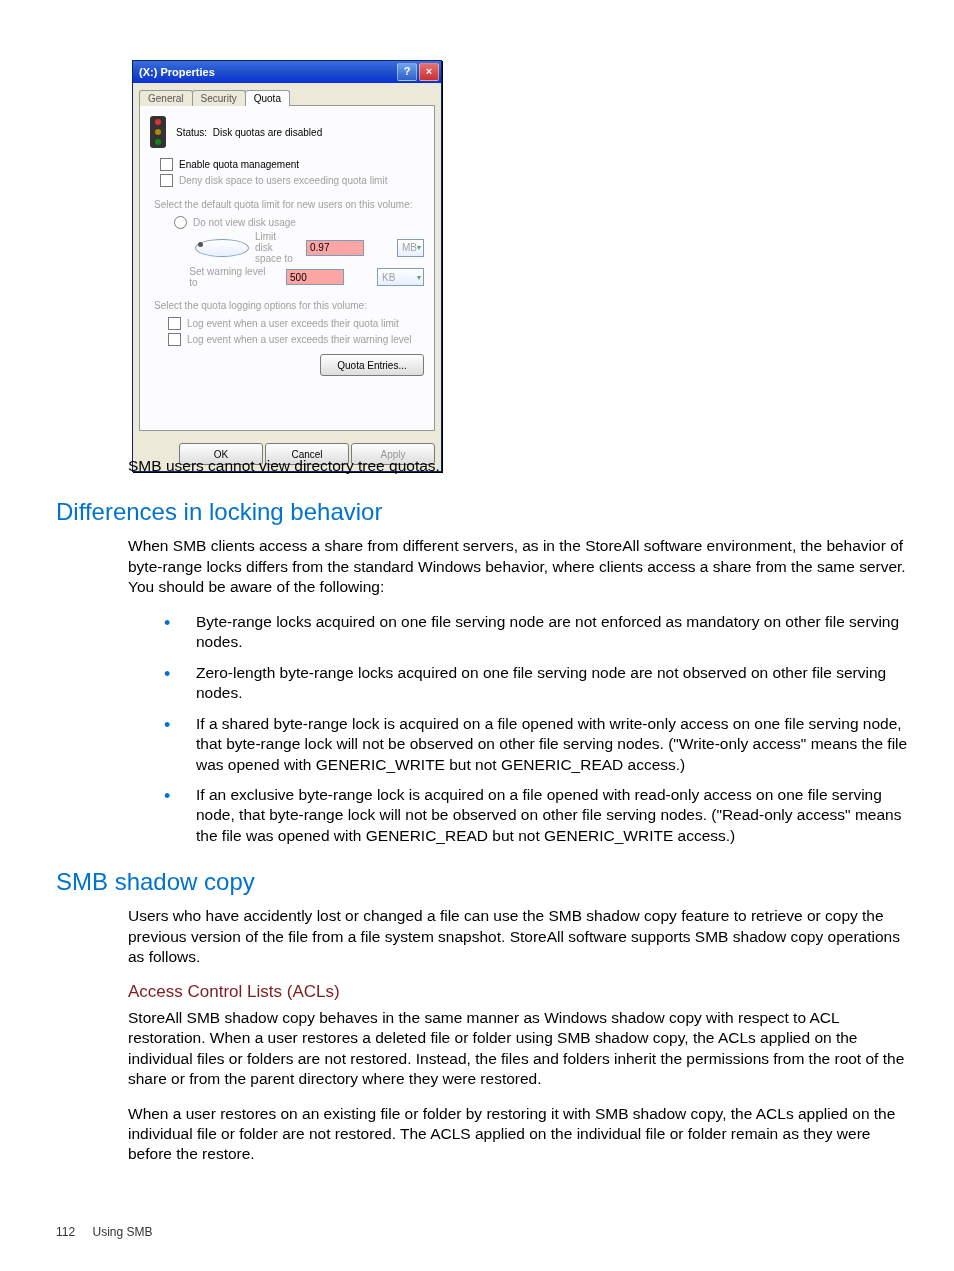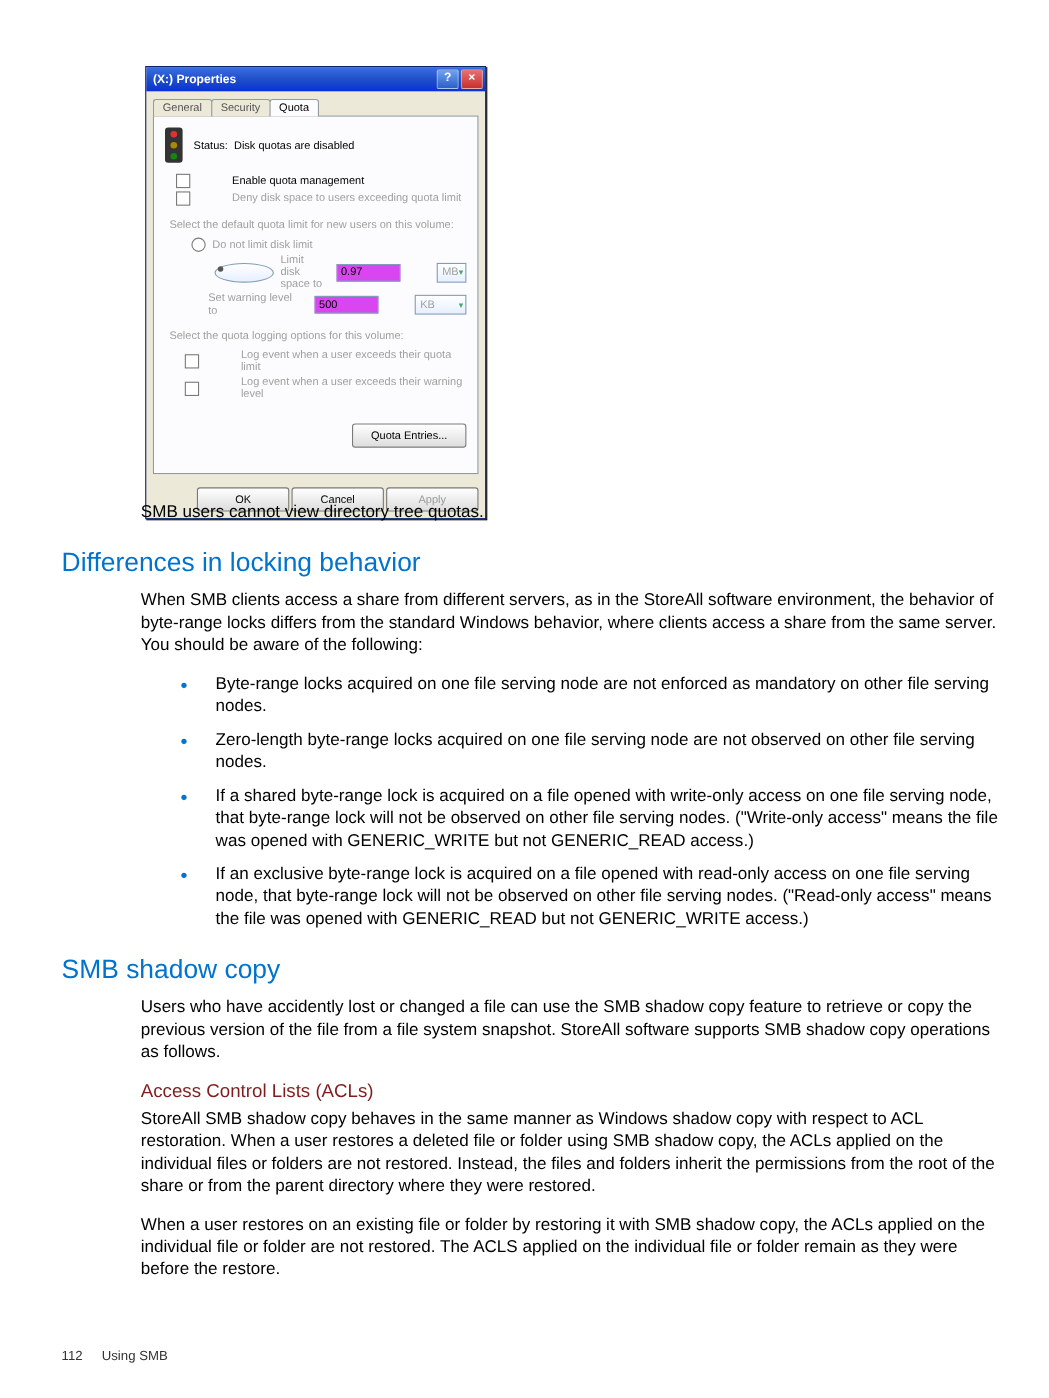--- a/index.html
+++ b/index.html
@@ -92,32 +92,32 @@
     width:16px;height:30px;
     background:#333;border-radius:3px;
     margin-right:10px;
     display:flex;flex-direction:column;align-items:center;justify-content:space-around;
     padding:1px 0;
   }
   .traffic span{width:6px;height:6px;border-radius:50%;}
   .traffic .r{background:#d33;}
   .traffic .y{background:#a80;}
   .traffic .g{background:#181;}
-  .chk-row { display:flex; align-items:center; margin:3px 0 3px 10px;gap:32px; }
+  .chk-row { display:flex; align-items:center; margin:3px 0 3px 10px; }
   .chk, .rad { width:11px;height:11px;border:1px solid #7a7a7a;background:#fff;margin-right:6px;flex-shrink:0; }
   .rad{border-radius:50%;position:relative;}
   .rad.sel::after{content:"";position:absolute;left:2px;top:2px;width:5px;height:5px;border-radius:50%;background:#555;}
   .disabled { color:#a0a0a0; }
   .section-label { margin:12px 0 6px 4px; }
   .opt-row { display:flex; align-items:center; margin:2px 0 2px 24px; }
   .opt-row .lbl { width:100px; }
-  .inp { width:50px;height:14px;border:1px solid #7f9db9;background:#d946ef;padding:0 3px;font-size:10px;margin:0 12px;}
+  .inp { width:50px;height:14px;border:1px solid #7f9db9;background:#fca5a5;padding:0 3px;font-size:10px;margin:0 12px;}
   .sel { width:46px;height:16px;border:1px solid #7f9db9;background:linear-gradient(#fff,#e7efff);display:inline-flex;align-items:center;justify-content:space-between;padding:0 2px 0 4px;font-size:10px;margin-left:21px;}
   .sel .arrow{font-size:8px;color:#4a6;}
-  .quota-entries-row{ text-align:right; margin-top:21px;}
+  .quota-entries-row{ text-align:right; margin-top:8px;}
   .winbtn{
     min-width:66px;height:20px;
     border:1px solid #7a7a7a;
     background:linear-gradient(#fff,#ddd);
     border-radius:3px;
     font-size:10px;
     padding:0 8px;
     display:inline-flex;align-items:center;justify-content:center;
   }
   .btnrow{display:flex;justify-content:flex-end;gap:2px;padding:6px;}
@@ -190,21 +190,21 @@
         </div>
         <div class="chk-row disabled">
           <span class="chk"></span>
           <span>Deny disk space to users exceeding quota limit</span>
         </div>
 
         <div class="section-label disabled">Select the default quota limit for new users on this volume:</div>
 
         <div class="opt-row disabled">
           <span class="rad"></span>
-          <span>Do not limit disk limit</span>
+          <span>Do not view disk usage</span>
         </div>
         <div class="opt-row disabled">
           <span class="rad sel"></span>
           <span class="lbl">Limit disk space to</span>
           <input class="inp" value="0.97" style="">
           <span class="sel">
             <span>MB</span>
             <span class="arrow">▾</span>
           </span>
         </div>

